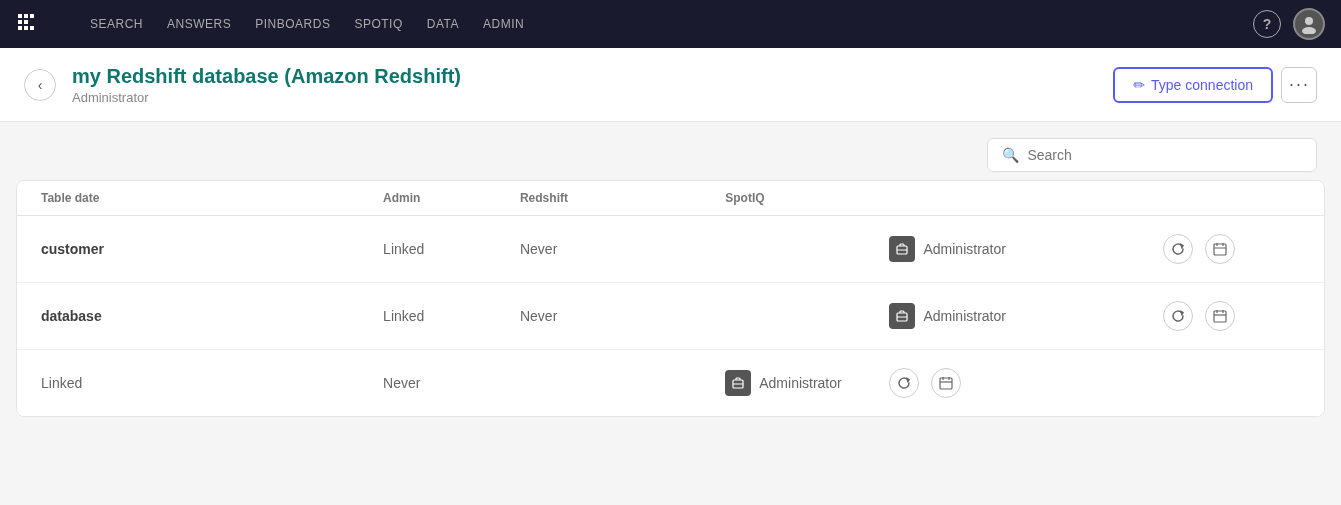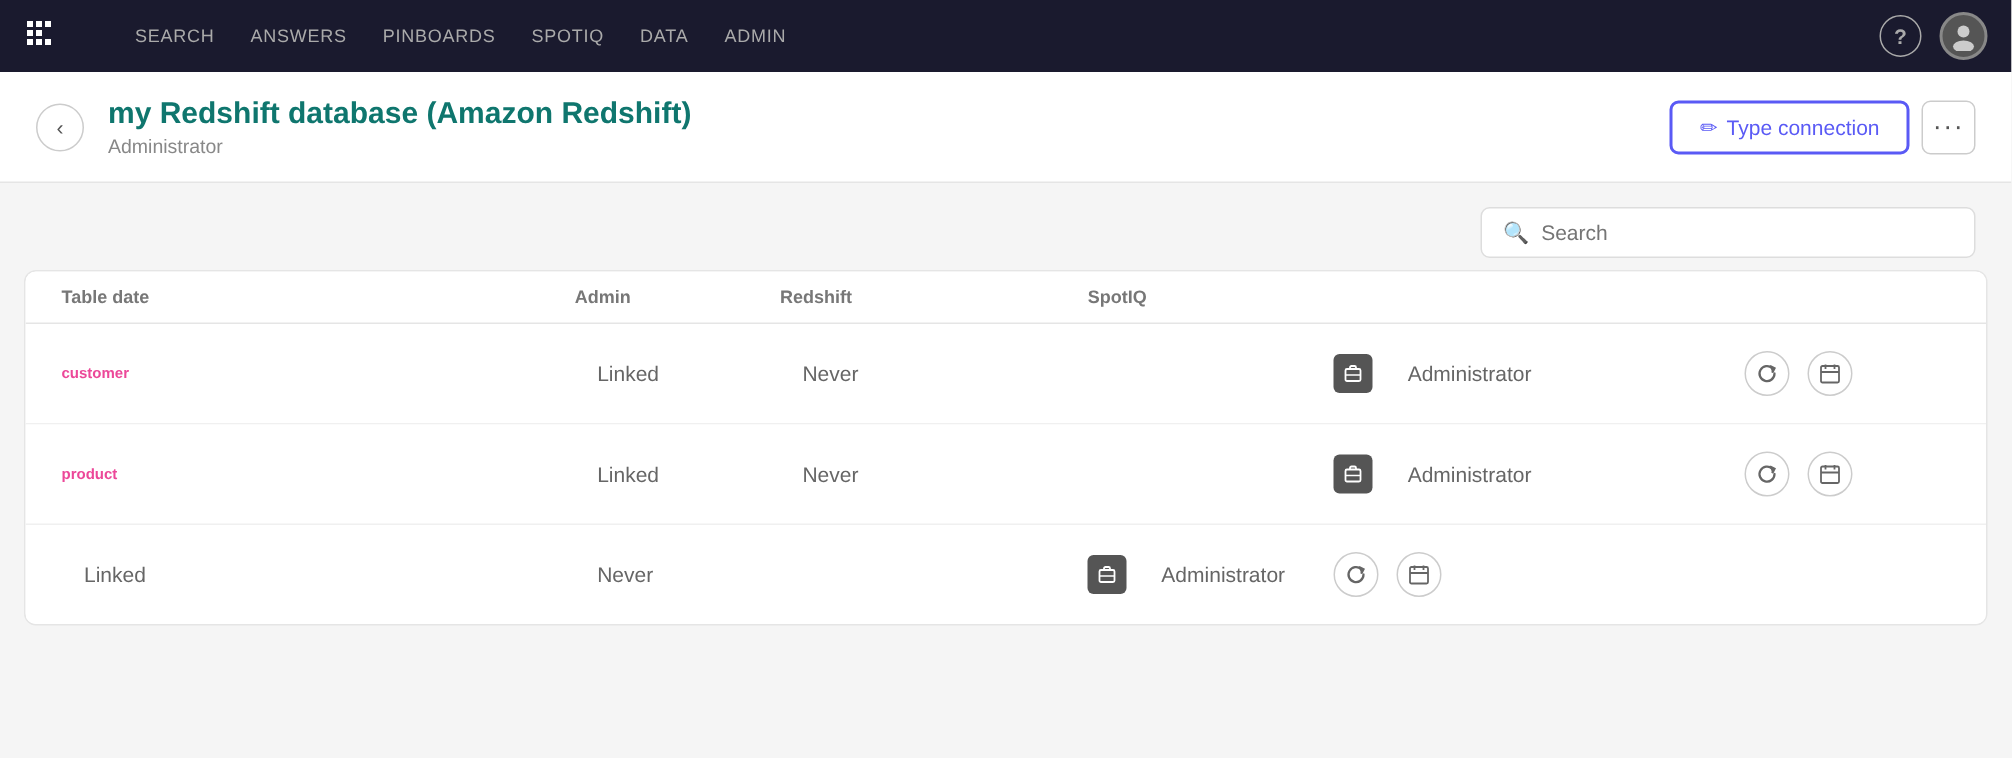--- a/index.html
+++ b/index.html
@@ -210,26 +210,25 @@
     .table-row:last-child { border-bottom: none; }
     .table-cell {
       font-size: 14px;
       color: #333;
       display: flex;
       align-items: center;
       gap: 8px;
     }
     .cell-bold {
       font-weight: 600;
-      font-size: 10px;
-      color: #ec4899;
+      font-size: 14px;
+      color: #404040;
     }
     .cell-light {
       color: #666;
-      margin-left: 15px;
     }
     .author-icon {
       width: 26px;
       height: 26px;
       background: #555;
       border-radius: 4px;
       display: flex;
       align-items: center;
       justify-content: center;
       color: #fff;
@@ -370,21 +369,21 @@
               <line x1="4" y1="1" x2="4" y2="4"></line>
               <line x1="10" y1="1" x2="10" y2="4"></line>
             </svg>
           </div>
         </div>
       </div>
     </div>
 
     <div class="table-row">
       <div class="table-cell">
-        <span class="cell-bold">product</span>
+        <span class="cell-bold">database</span>
       </div>
       <div class="table-cell cell-light">
         <span>Linked</span>
       </div>
       <div class="table-cell cell-light">
         <span>Never</span>
       </div>
       <div class="table-cell"></div>
       <div class="table-cell">
         <div class="author-icon">

